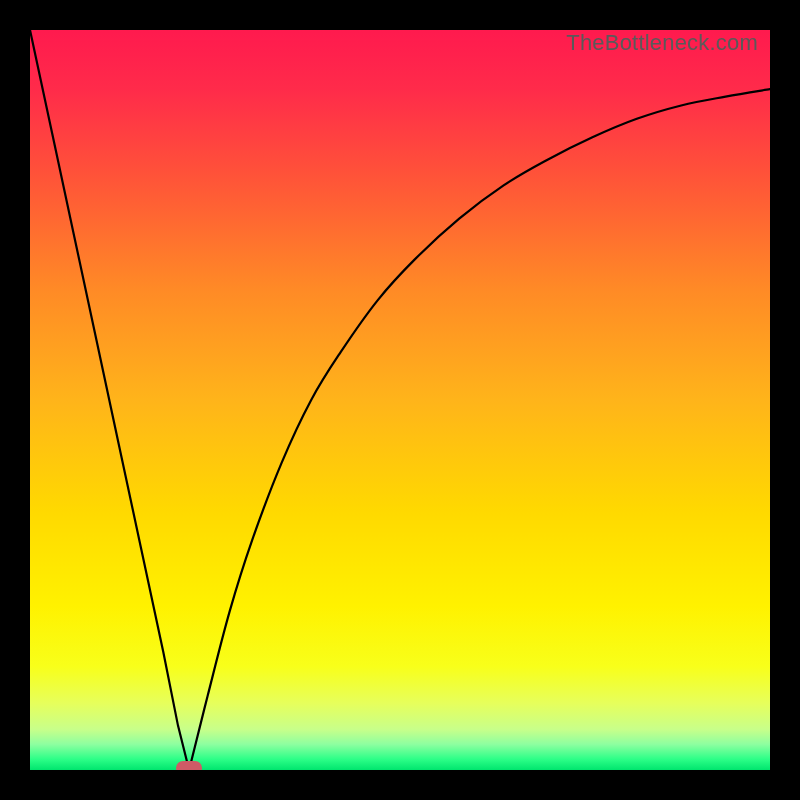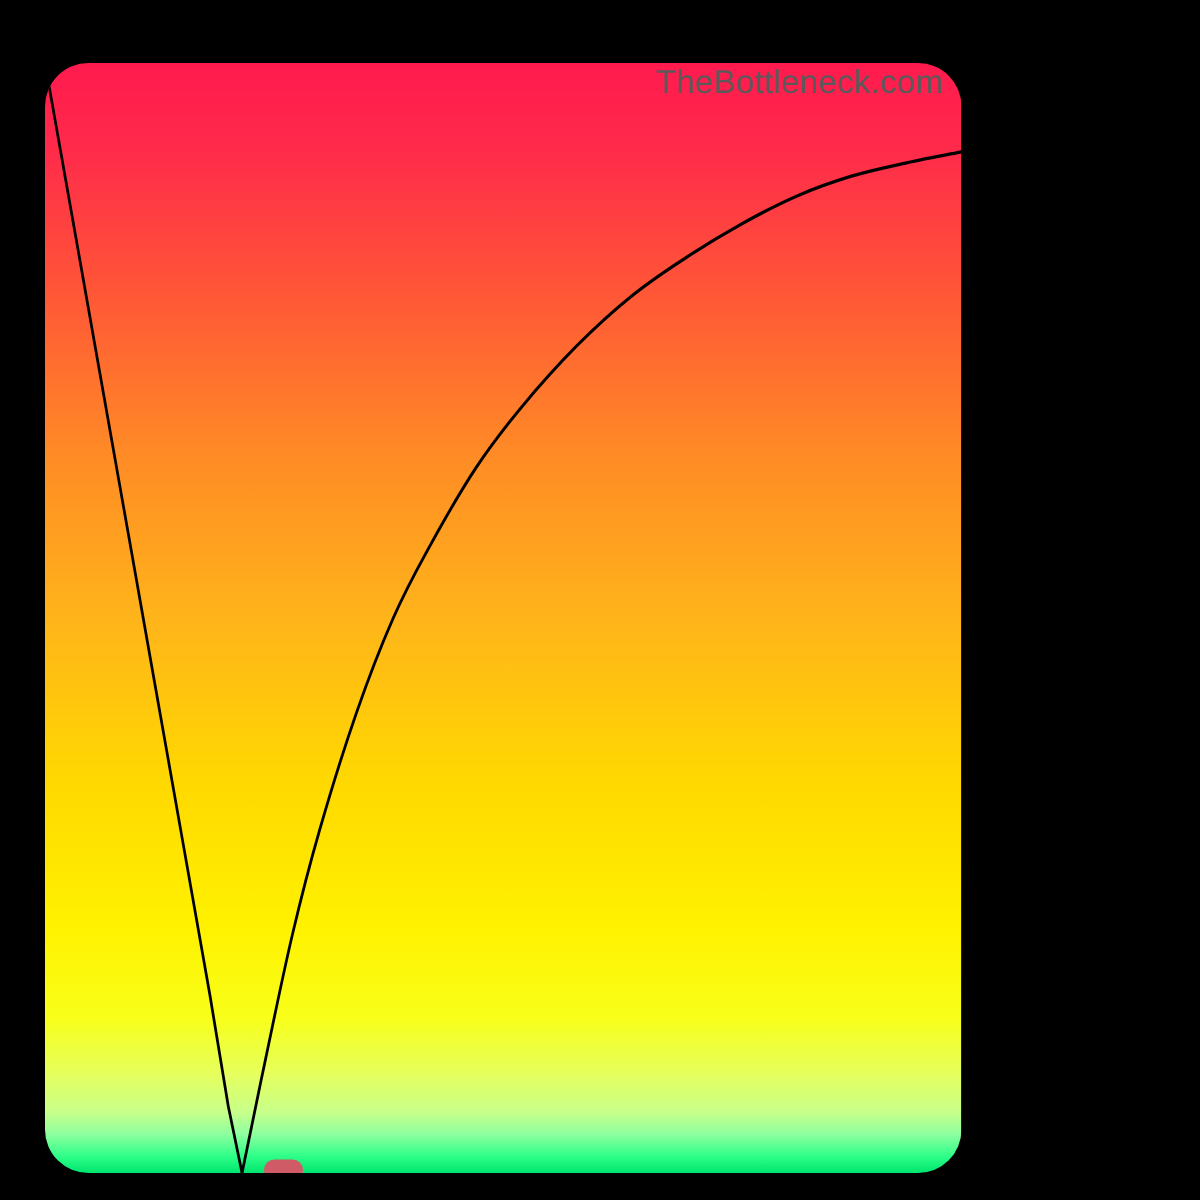--- a/index.html
+++ b/index.html
@@ -16,25 +16,24 @@
     top: 0;
     width: 800px;
     height: 800px;
     background: #000000;
     box-sizing: border-box;
   }
   .plot {
     position: absolute;
     
     left: 30px;
-    top: 42px;
-    width: 611px;
+    top: 30px;
+    width: 740px;
     height: 740px;
     overflow: hidden;
-    border-radius: 29px;
   }
   .gradient {
     position: absolute;
     left: 0; top: 0; width: 100%; height: 100%;
   }
   .watermark {
     position: absolute;
     top: 0;
     right: 12px;
     color: #5a5a5a;

